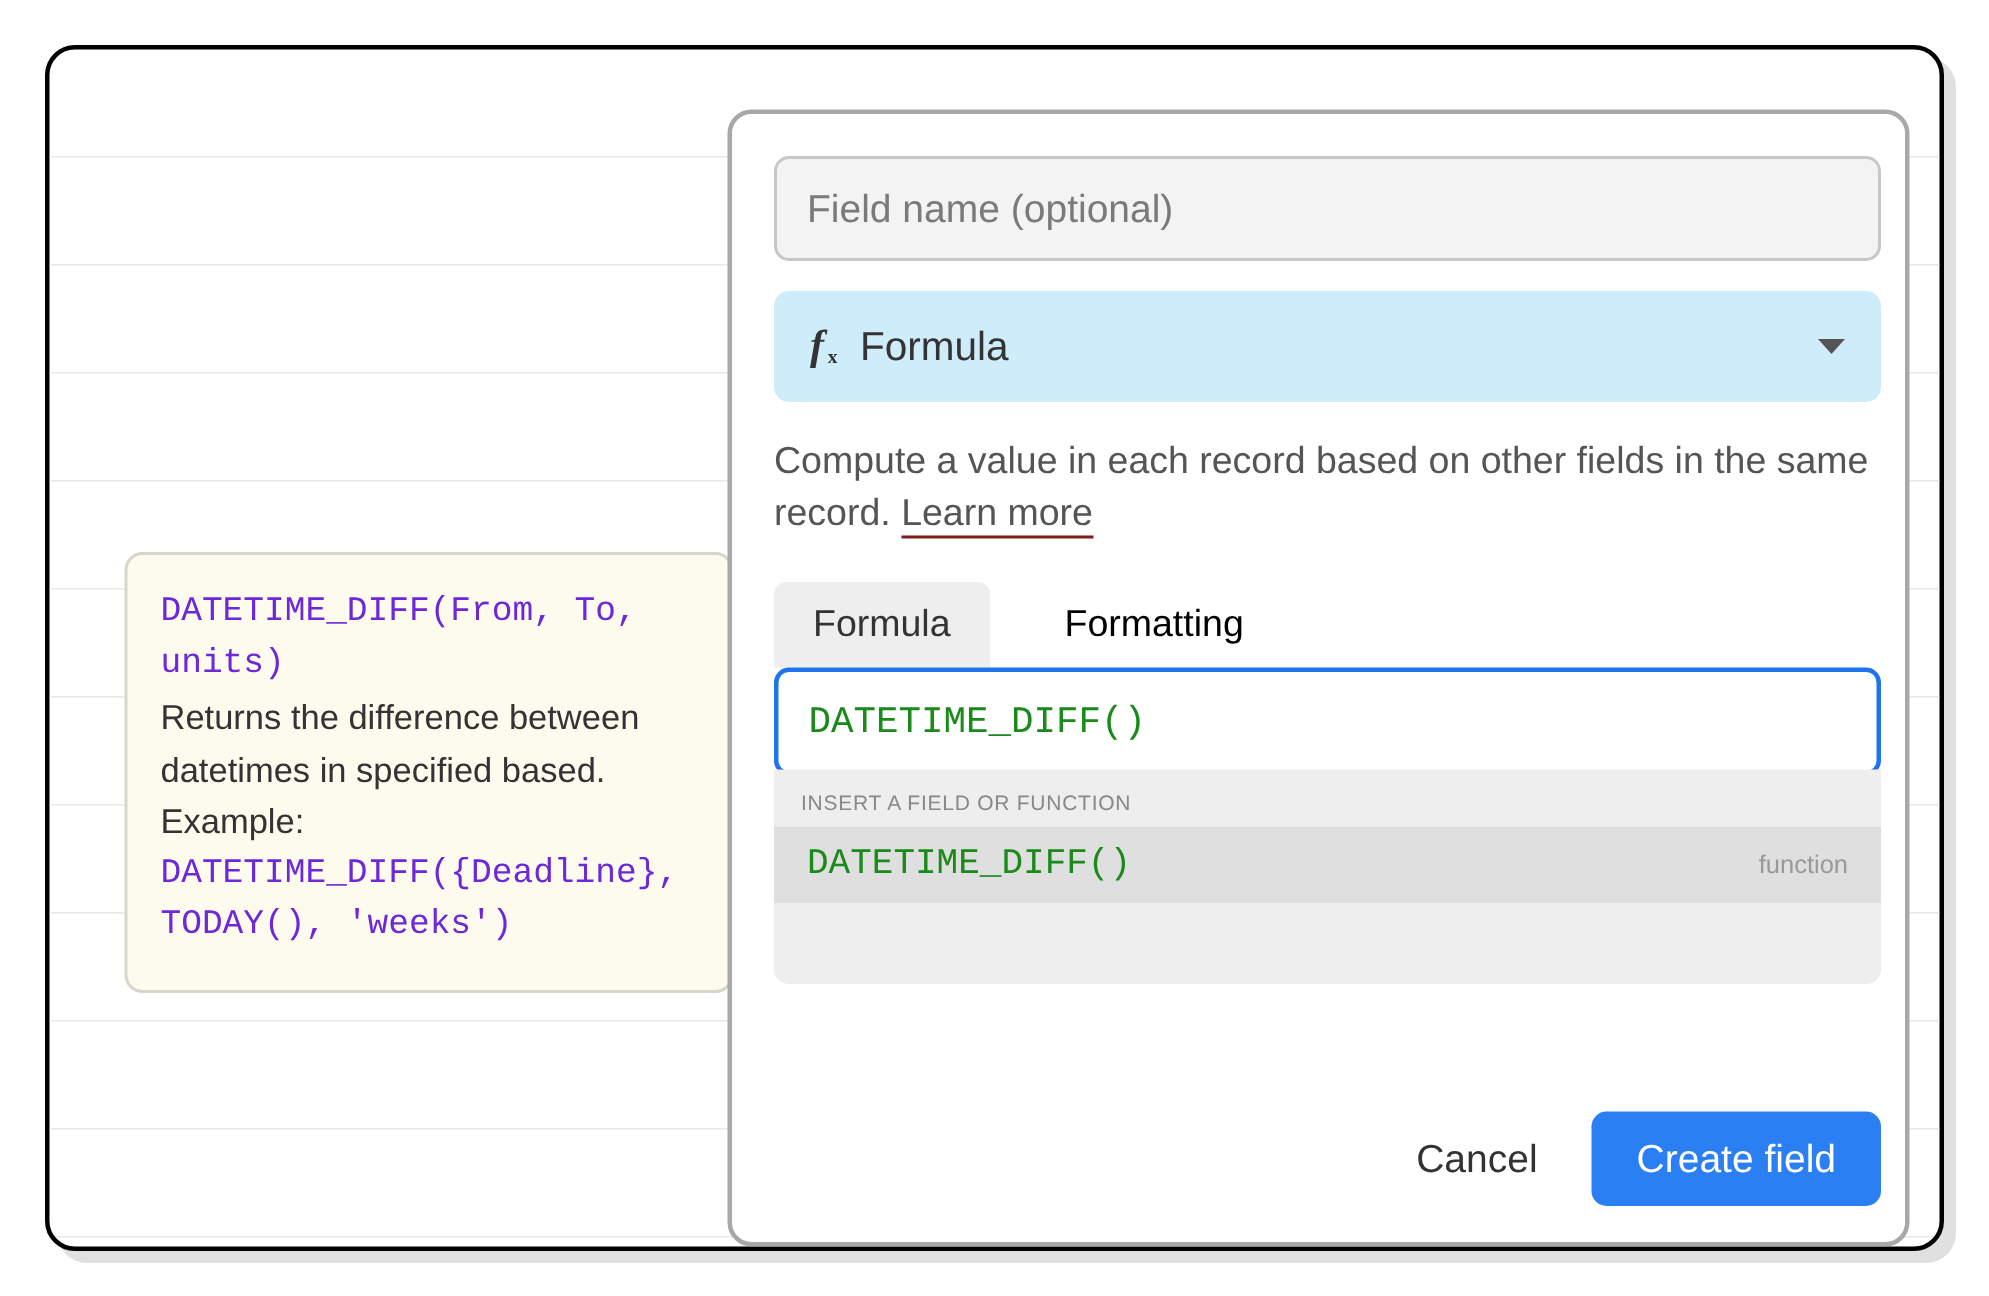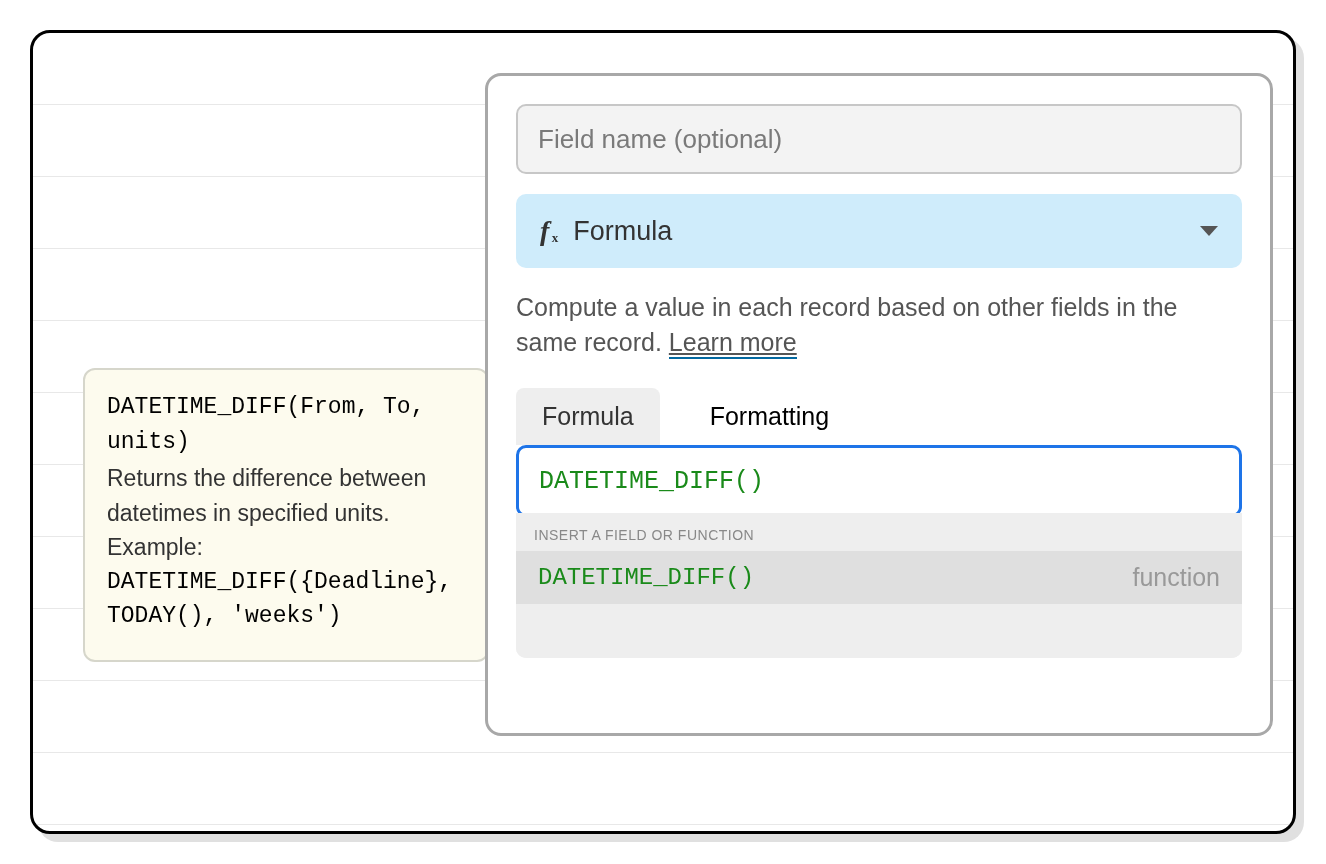--- a/index.html
+++ b/index.html
@@ -50,37 +50,37 @@
       width: 406px;
       background: #fdfbee;
       border: 2px solid #d6d6cb;
       border-radius: 12px;
       padding: 20px 22px 26px;
       font-size: 23px;
       line-height: 1.5;
     }
     .tooltip .mono {
       font-family: "SFMono-Regular", Consolas, "Liberation Mono", Menlo, monospace;
-      color: #000000;
+      color: #6d28d9;
       font-size: 23px;
     }
     .tooltip .desc {
       color: #333;
       margin-top: 2px;
     }
     .panel {
       position: absolute;
       right: 20px;
       top: 40px;
       width: 788px;
-      height: 663px;
+      height: 758px;
       background: #fff;
       border: 3px solid #a8a8a8;
       border-radius: 16px;
-      padding: 28px 28px 24px 28px;
+      padding: 28px 16px 24px 28px;
       display: flex;
       flex-direction: column;
     }
     .field-name-input {
       width: 100%;
       height: 70px;
       background: #f3f3f3;
       border: 2px solid #c7c7c7;
       border-radius: 10px;
       padding: 0 20px;
@@ -132,24 +132,23 @@
       border-top: 10px solid #555;
     }
     .description {
       margin-top: 22px;
       font-size: 25px;
       color: #555;
       line-height: 1.4;
     }
     .description .learn-more {
       color: #555;
-      border-bottom: 2px solid #0369a1;
+      border-bottom: 2px solid #7f1d1d;
       padding-bottom: 1px;
       cursor: pointer;
-      text-decoration: underline;
     }
     .tabs {
       display: flex;
       margin-top: 28px;
       gap: 24px;
     }
     .tab {
       padding: 14px 26px;
       font-size: 25px;
       color: #000000;
@@ -194,21 +193,21 @@
       padding: 12px 22px;
       cursor: pointer;
     }
     .autocomplete-item .name {
       font-family: "SFMono-Regular", Consolas, "Liberation Mono", Menlo, monospace;
       color: #1a8a1a;
       font-size: 24px;
     }
     .autocomplete-item .kind {
       color: #999;
-      font-size: 25px;
+      font-size: 17px;
     }
     .autocomplete-spacer {
       height: 54px;
       background: #eeeeee;
       border-radius: 0 0 10px 10px;
     }
     .panel-footer {
       margin-top: auto;
       display: flex;
       justify-content: flex-end;
@@ -248,21 +247,21 @@
       <div class="grid-row"></div>
       <div class="grid-row"></div>
       <div class="grid-row"></div>
       <div class="grid-row"></div>
       <div class="grid-row"></div>
       <div class="grid-row"></div>
     </div>
 
     <div class="tooltip">
       <div class="mono">DATETIME_DIFF(From, To, units)</div>
-      <div class="desc">Returns the difference between datetimes in specified units. Example:</div>
+      <div class="desc">Returns the difference between datetimes in specified based. Example:</div>
       <div class="mono">DATETIME_DIFF({Deadline}, TODAY(), 'weeks')</div>
     </div>
 
     <div class="panel">
       <input class="field-name-input" type="text" placeholder="Field name (optional)" style="">
 
       <div class="type-selector">
         <span class="fx-icon">f</span>
         <span class="label">Formula</span>
         <span class="caret"></span>
@@ -283,15 +282,19 @@
 
       <div class="autocomplete">
         <div class="autocomplete-header">INSERT A FIELD OR FUNCTION</div>
         <div class="autocomplete-item">
           <span class="name">DATETIME_DIFF()</span>
           <span class="kind">function</span>
         </div>
         <div class="autocomplete-spacer"></div>
       </div>
 
+      <div class="panel-footer">
+        <button class="cancel-btn">Cancel</button>
+        <button class="create-btn">Create field</button>
+      </div>
     </div>
   </div>
 </div>
 
 </body></html>

